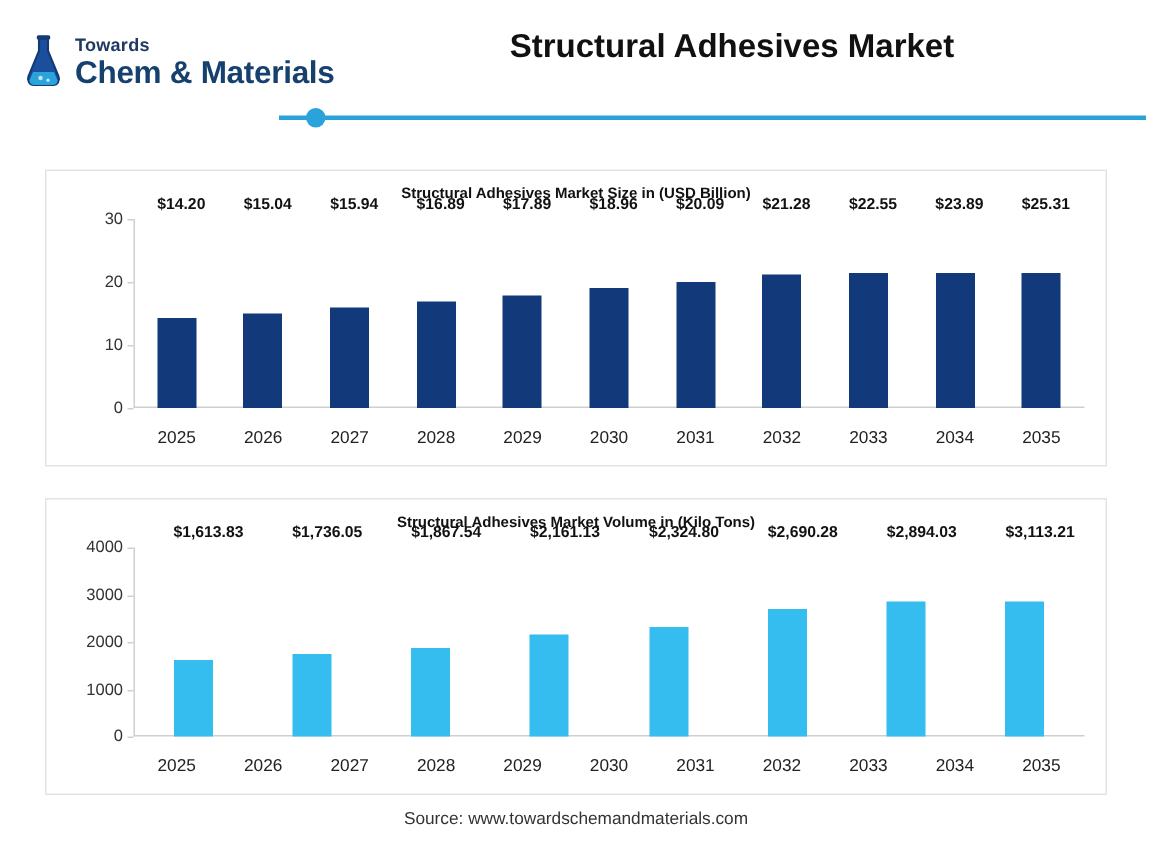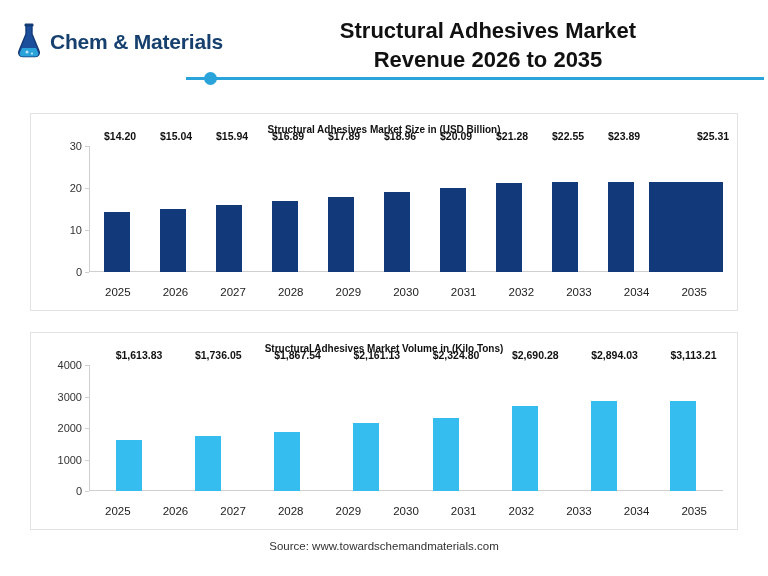--- a/index.html
+++ b/index.html
@@ -214,27 +214,27 @@
       <span class="logo-mark">
         <svg width="30" height="38" viewBox="0 0 30 38" xmlns="http://www.w3.org/2000/svg">
           <path d="M12 3 h6 v9 l7 17 a4 4 0 0 1 -3.6 5.6 H8.6 A4 4 0 0 1 5 29 L12 12 Z" fill="#1b4f9c" stroke="#123a75" stroke-width="1.4"></path>
           <path d="M8 26 h14 l2.4 5.6 A3.2 3.2 0 0 1 21.4 34.6 H8.6 A3.2 3.2 0 0 1 5.6 31.6 Z" fill="#2aa3da"></path>
           <rect x="10.5" y="1.5" width="9" height="3" rx="1.2" fill="#123a75"></rect>
           <circle cx="13" cy="30" r="1.5" fill="#bfe6f7"></circle>
           <circle cx="18" cy="31.5" r="1.1" fill="#bfe6f7"></circle>
         </svg>
       </span>
       <span class="logo-text">
+        <span class="l1">Towards</span>
         <span class="l2">Chem &amp; Materials</span>
       </span>
     </div>
 
     <div class="title">
       <div>Structural Adhesives Market</div>
-      <div>Revenue 2026 to 2035</div>
     </div>
 
     <div class="rule"></div>
     <div class="rule-dot"></div>
   </div>
 
   <div class="panel" id="panel-1">
     <div class="chart-title">Structural Adhesives Market Size in (USD Billion)</div>
     <div class="plot">
       <div class="axis-y"></div>
@@ -284,21 +284,21 @@
             <div class="bar" style="height: 75.1667%;">
               <div class="bar-label">$22.55</div>
             </div>
           </div>
           <div class="bar-slot">
             <div class="bar" style="height: 79.6333%;">
               <div class="bar-label">$23.89</div>
             </div>
           </div>
           <div class="bar-slot">
-            <div class="bar" style="height: 84.3667%; padding-left: 48px;">
+            <div class="bar" style="height: 84.3667%;">
               <div class="bar-label">$25.31</div>
             </div>
           </div>
         </div>
     <div class="ytick" style="top: 100%;">0</div>
         <div class="ytickmark" style="top: 100%;"></div>
         <div class="ytick" style="top: 66.6667%;">10</div>
         <div class="ytickmark" style="top: 66.6667%;"></div>
         <div class="ytick" style="top: 33.3333%;">20</div>
         <div class="ytickmark" style="top: 33.3333%;"></div>

